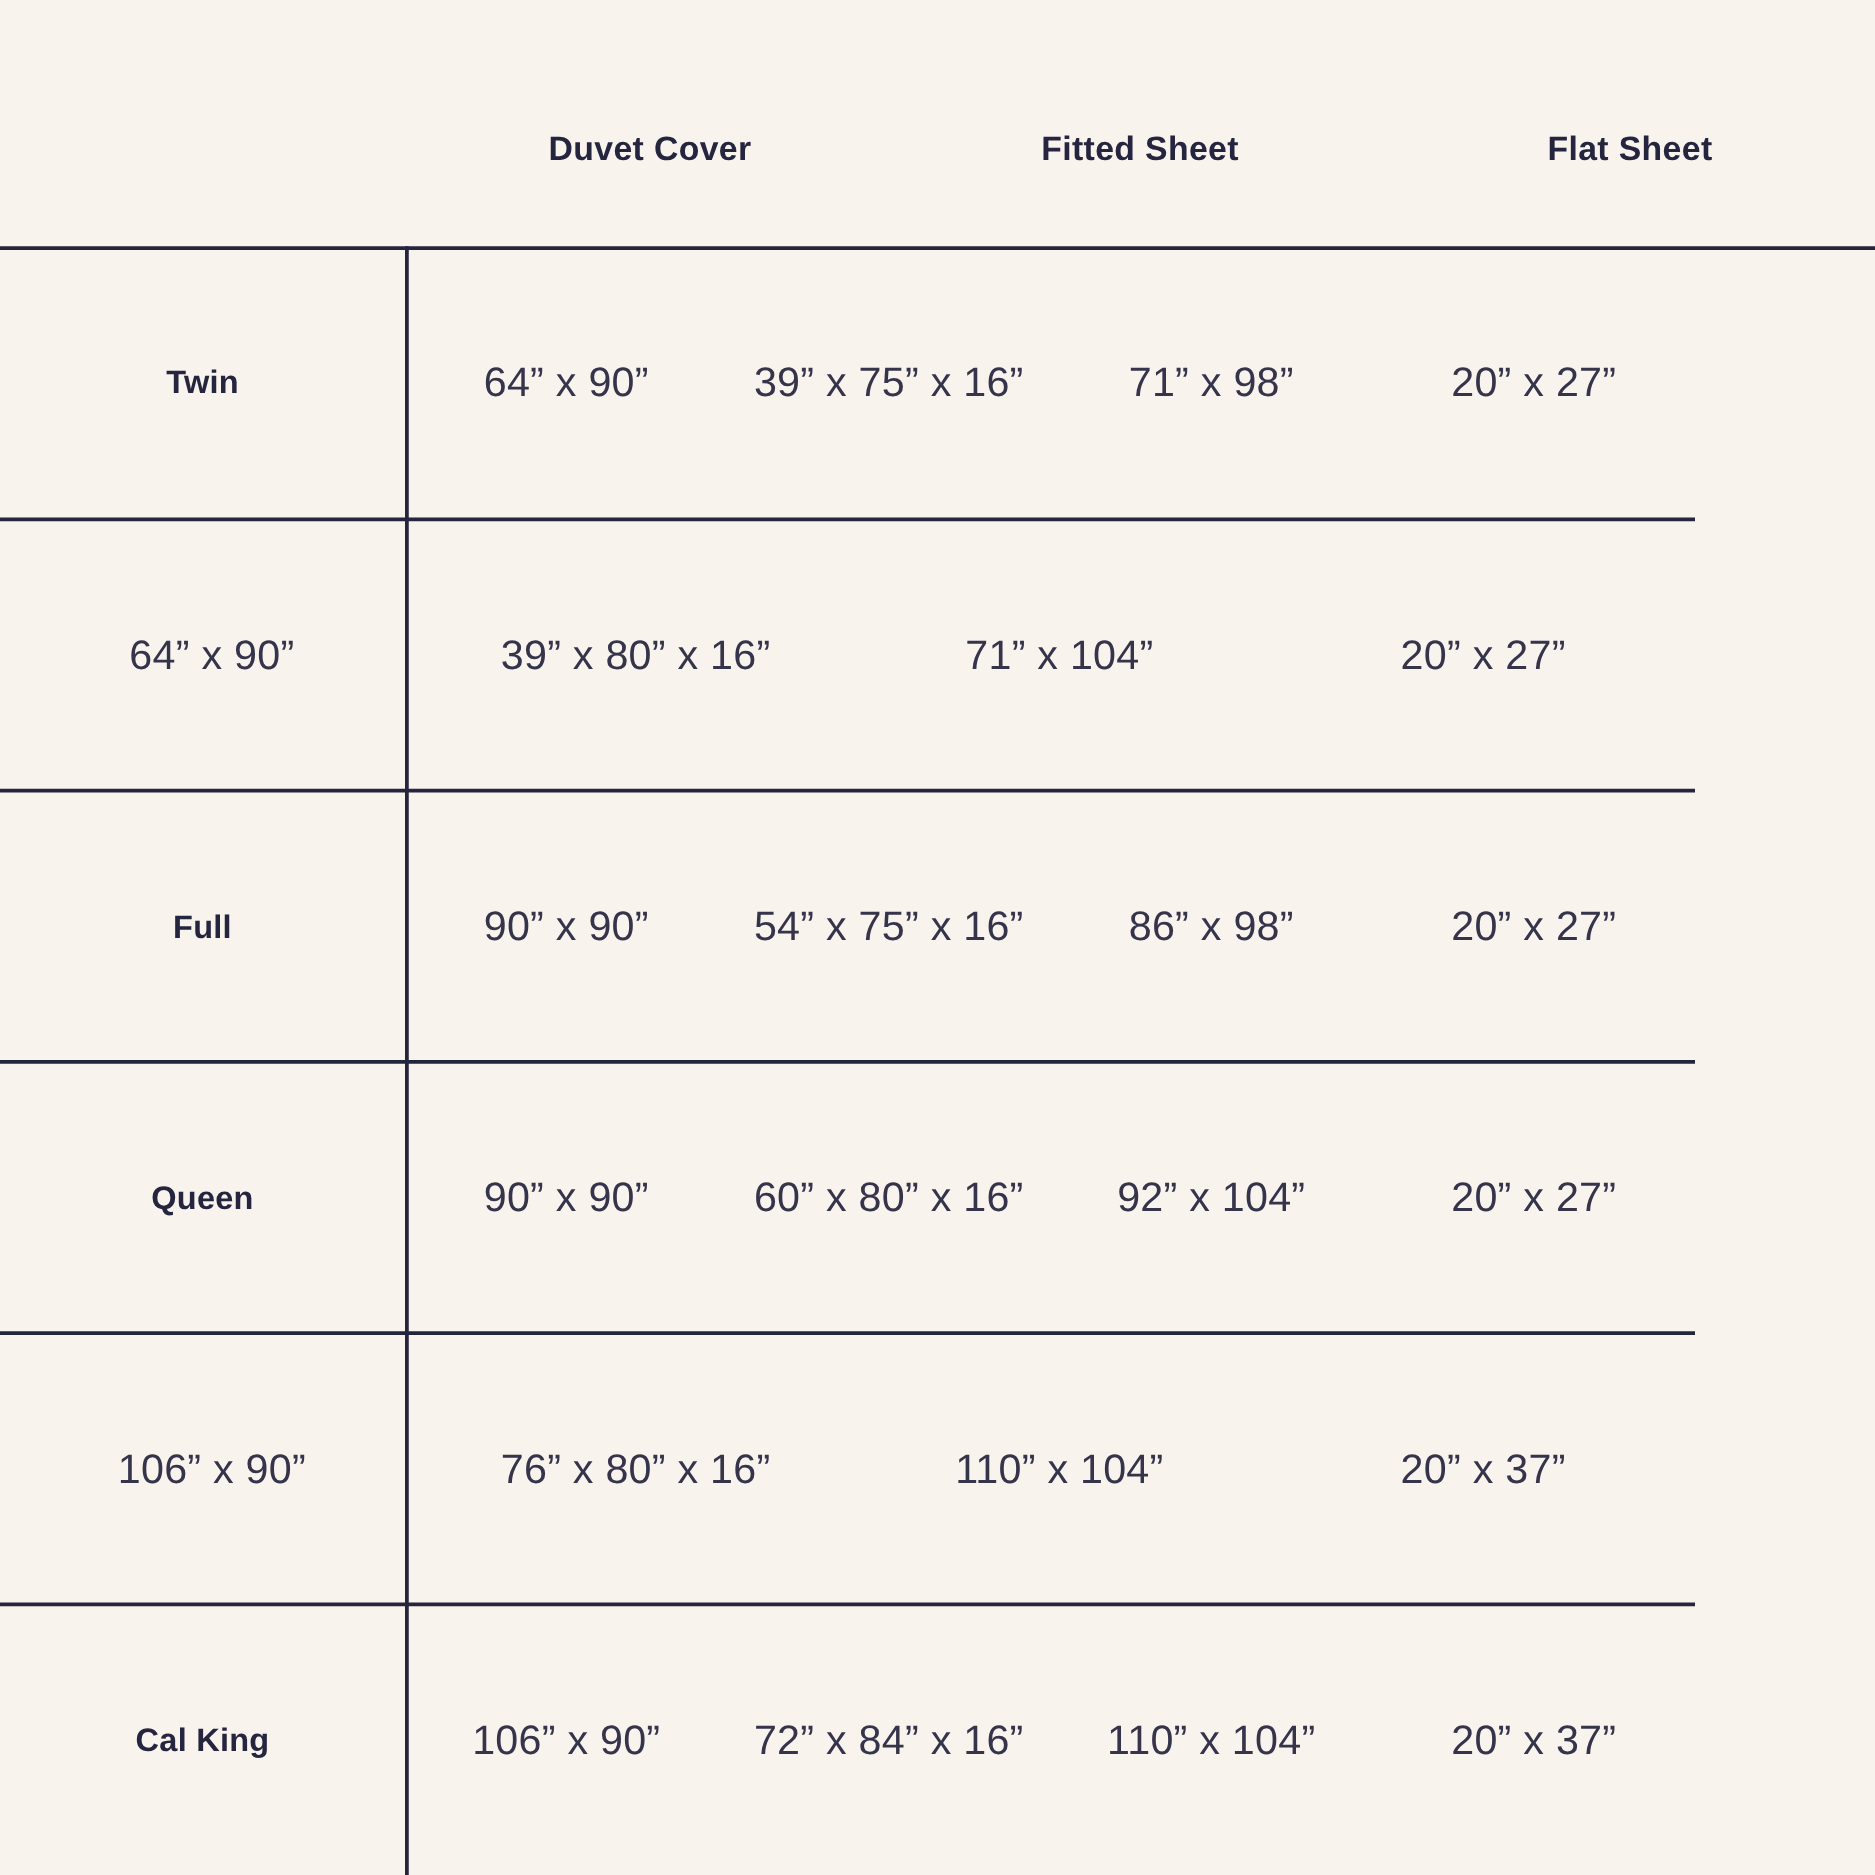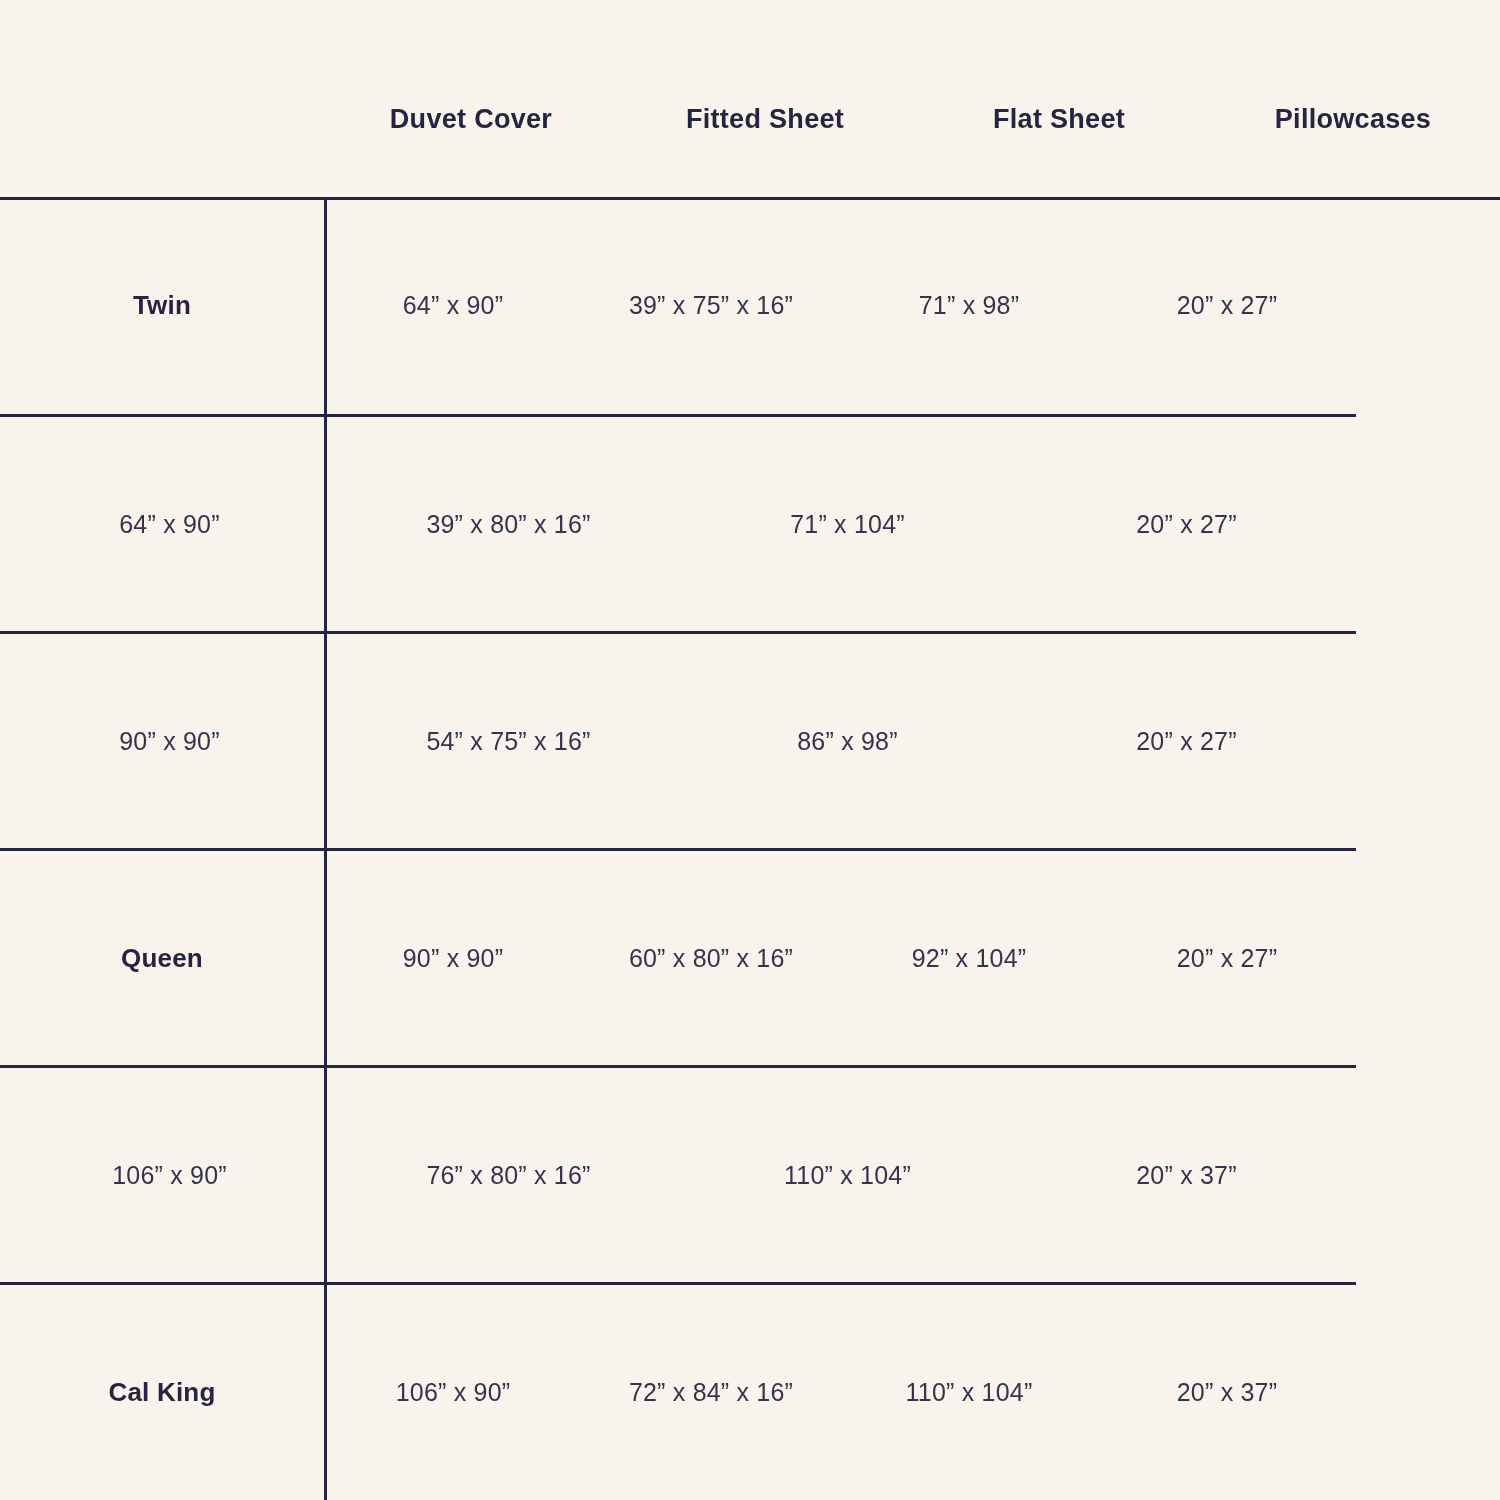--- a/index.html
+++ b/index.html
@@ -86,21 +86,21 @@
   }
   .row .value-cells {
     flex: 1 1 auto;
     display: flex;
     align-items: center;
     height: 100%;
   }
   .cell {
     flex: 1 1 0;
     text-align: center;
-    font-size: 25px;
+    font-size: 33px;
     font-weight: 300;
     color: #35344a;
     letter-spacing: 0.2px;
     white-space: nowrap;
   }
 
   
   .top-rule {
     position: absolute;
     left: 0;
@@ -124,21 +124,20 @@
 <body>
 
 <div class="chart">
 
   <div class="header-row">
     <div class="label-cell"></div>
     <div class="value-cells">
       <div class="col-head">Duvet Cover</div>
       <div class="col-head">Fitted Sheet</div>
       <div class="col-head">Flat Sheet</div>
-      <div class="col-head">Pillowcases</div>
     </div>
   </div>
 
   <div class="top-rule"></div>
   <div class="v-divider"></div>
 
   <div class="rows">
 
     <div class="row">
       <div class="label-cell">Twin</div>
@@ -153,20 +152,21 @@
     <div class="row">
       <div class="value-cells">
         <div class="cell">64” x 90”</div>
         <div class="cell">39” x 80” x 16”</div>
         <div class="cell">71” x 104”</div>
         <div class="cell">20” x 27”</div>
       </div>
     </div>
 
     <div class="row">
+      <div class="label-cell">Full</div>
       <div class="value-cells">
         <div class="cell">90” x 90”</div>
         <div class="cell">54” x 75” x 16”</div>
         <div class="cell">86” x 98”</div>
         <div class="cell">20” x 27”</div>
       </div>
     </div>
 
     <div class="row">
       <div class="label-cell">Queen</div>

